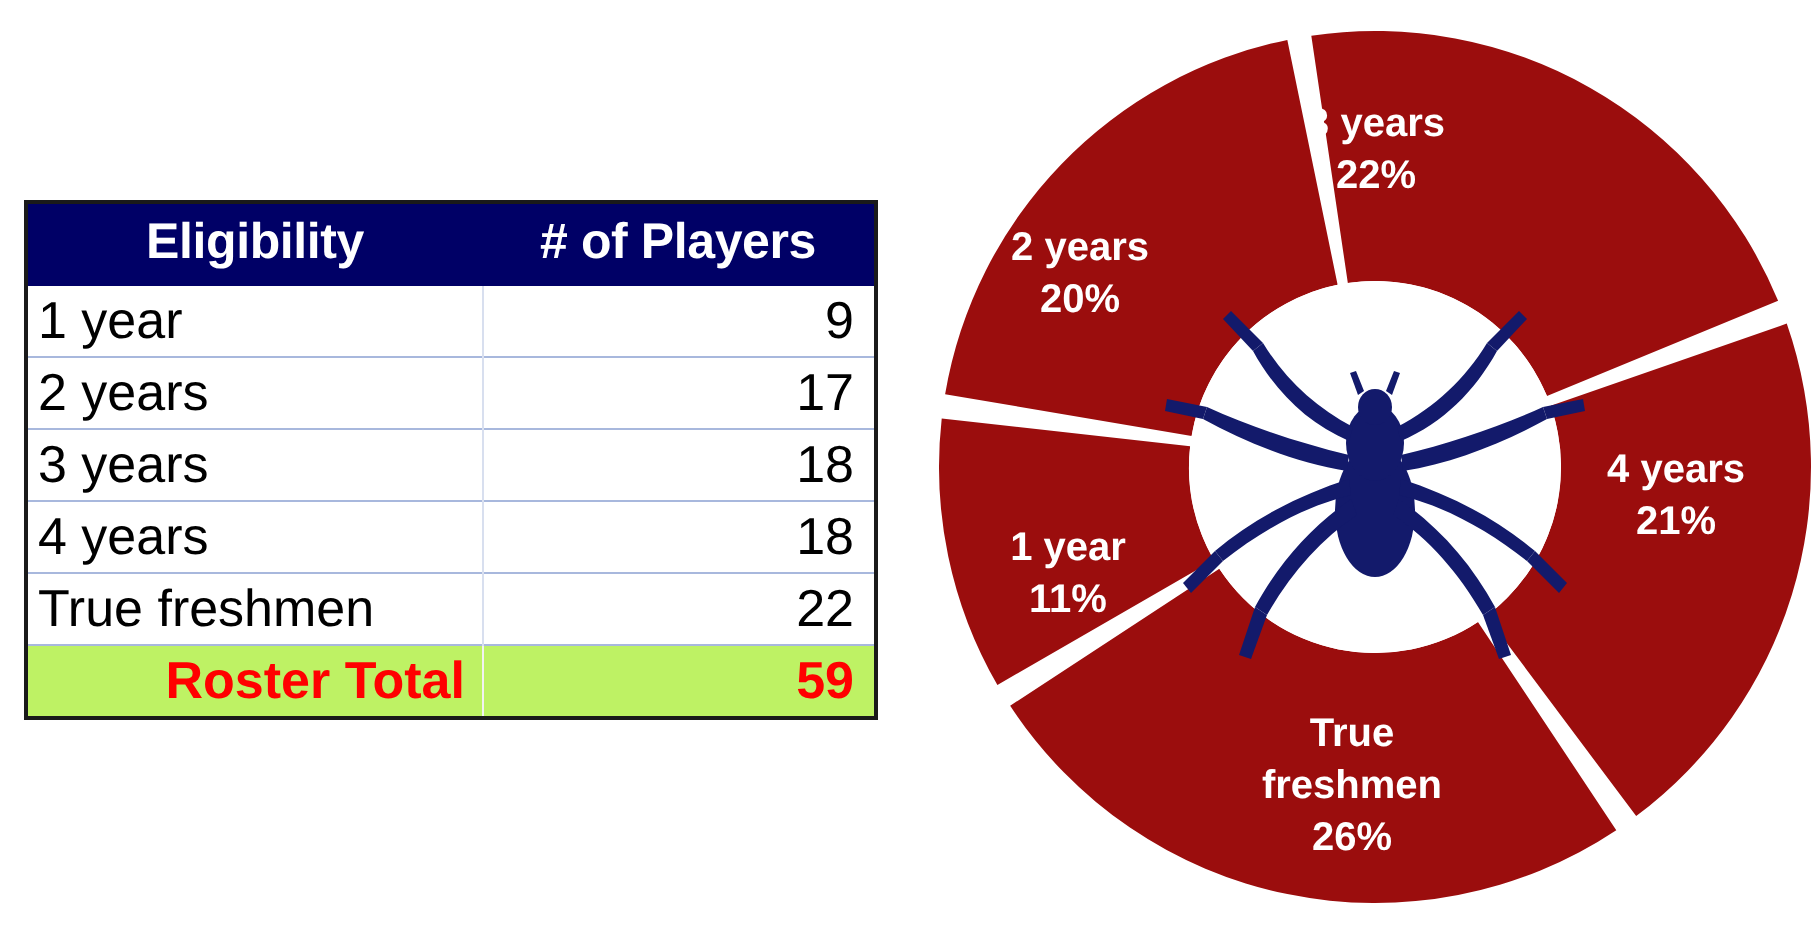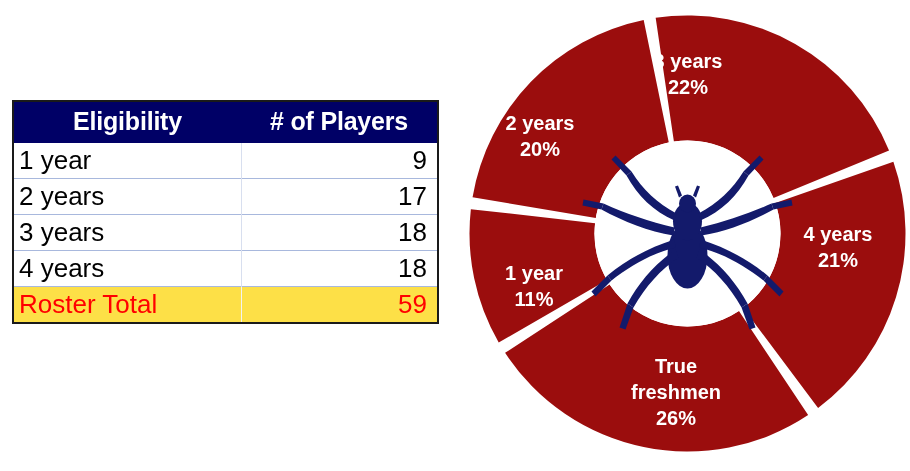--- a/index.html
+++ b/index.html
@@ -60,25 +60,26 @@
   #roster-table tbody td.cell-label {
     text-align: left;
     border-right: 1px solid #d8dfef;
     padding-left: 5px;
   }
   #roster-table tbody td.cell-value {
     text-align: right;
     padding-right: 10px;
   }
   #roster-table tbody tr.total-row td {
-    background: #fde047;
+    background: #bef264;
     color: #ff0000;
-    font-weight: normal;
+    font-weight: bold;
     font-size: 26px;
     border-top: 1px solid #a8b8dd;
+    text-align: right;
   }
   #roster-table tbody tr.total-row td.cell-label {
     border-right: 1px solid #f2f2f2;
   }
 
   
   #donut-chart {
     position: absolute;
     left: 469px;
     top: 15px;
@@ -124,20 +125,24 @@
       <td class="cell-label">2 years</td>
       <td class="cell-value">17</td>
     </tr>
     <tr>
       <td class="cell-label">3 years</td>
       <td class="cell-value">18</td>
     </tr>
     <tr>
       <td class="cell-label">4 years</td>
       <td class="cell-value">18</td>
+    </tr>
+    <tr>
+      <td class="cell-label">True freshmen</td>
+      <td class="cell-value">22</td>
     </tr>
     <tr class="total-row">
       <td class="cell-label">Roster Total</td>
       <td class="cell-value">59</td>
     </tr>
   </tbody>
 </table>
 
 <div id="donut-chart">
   <svg viewBox="0 0 437 437" xmlns="http://www.w3.org/2000/svg">

